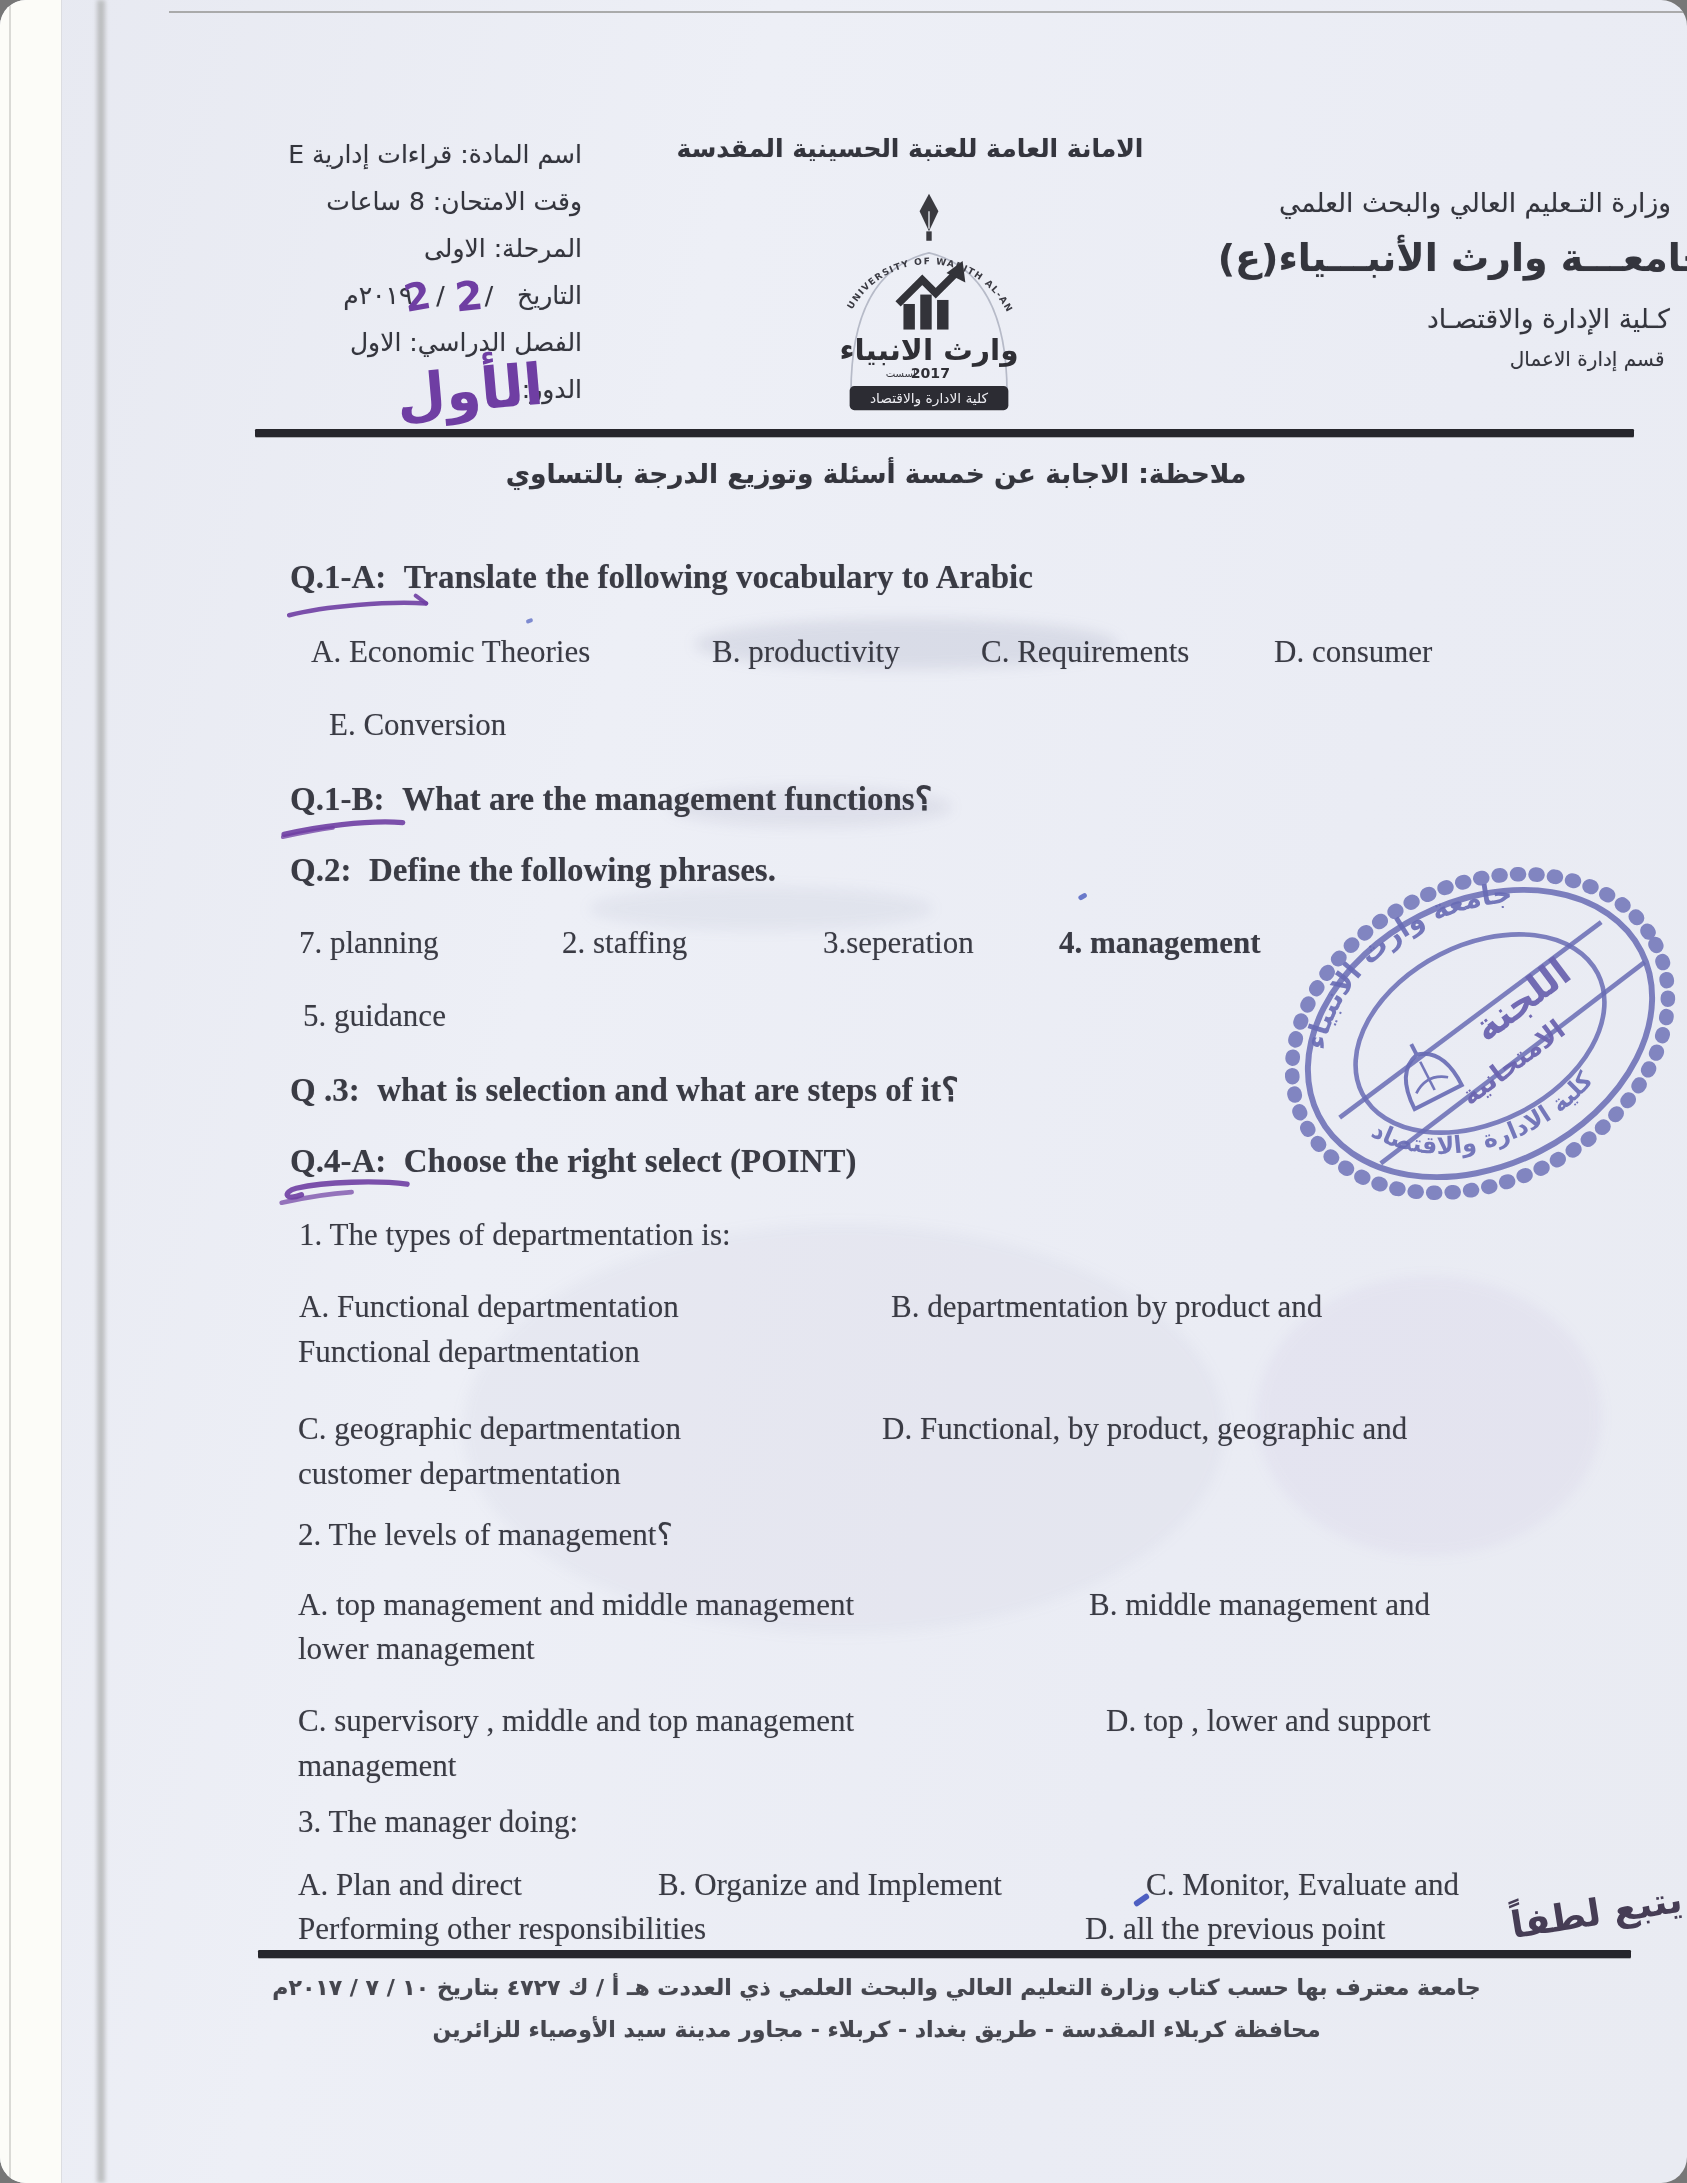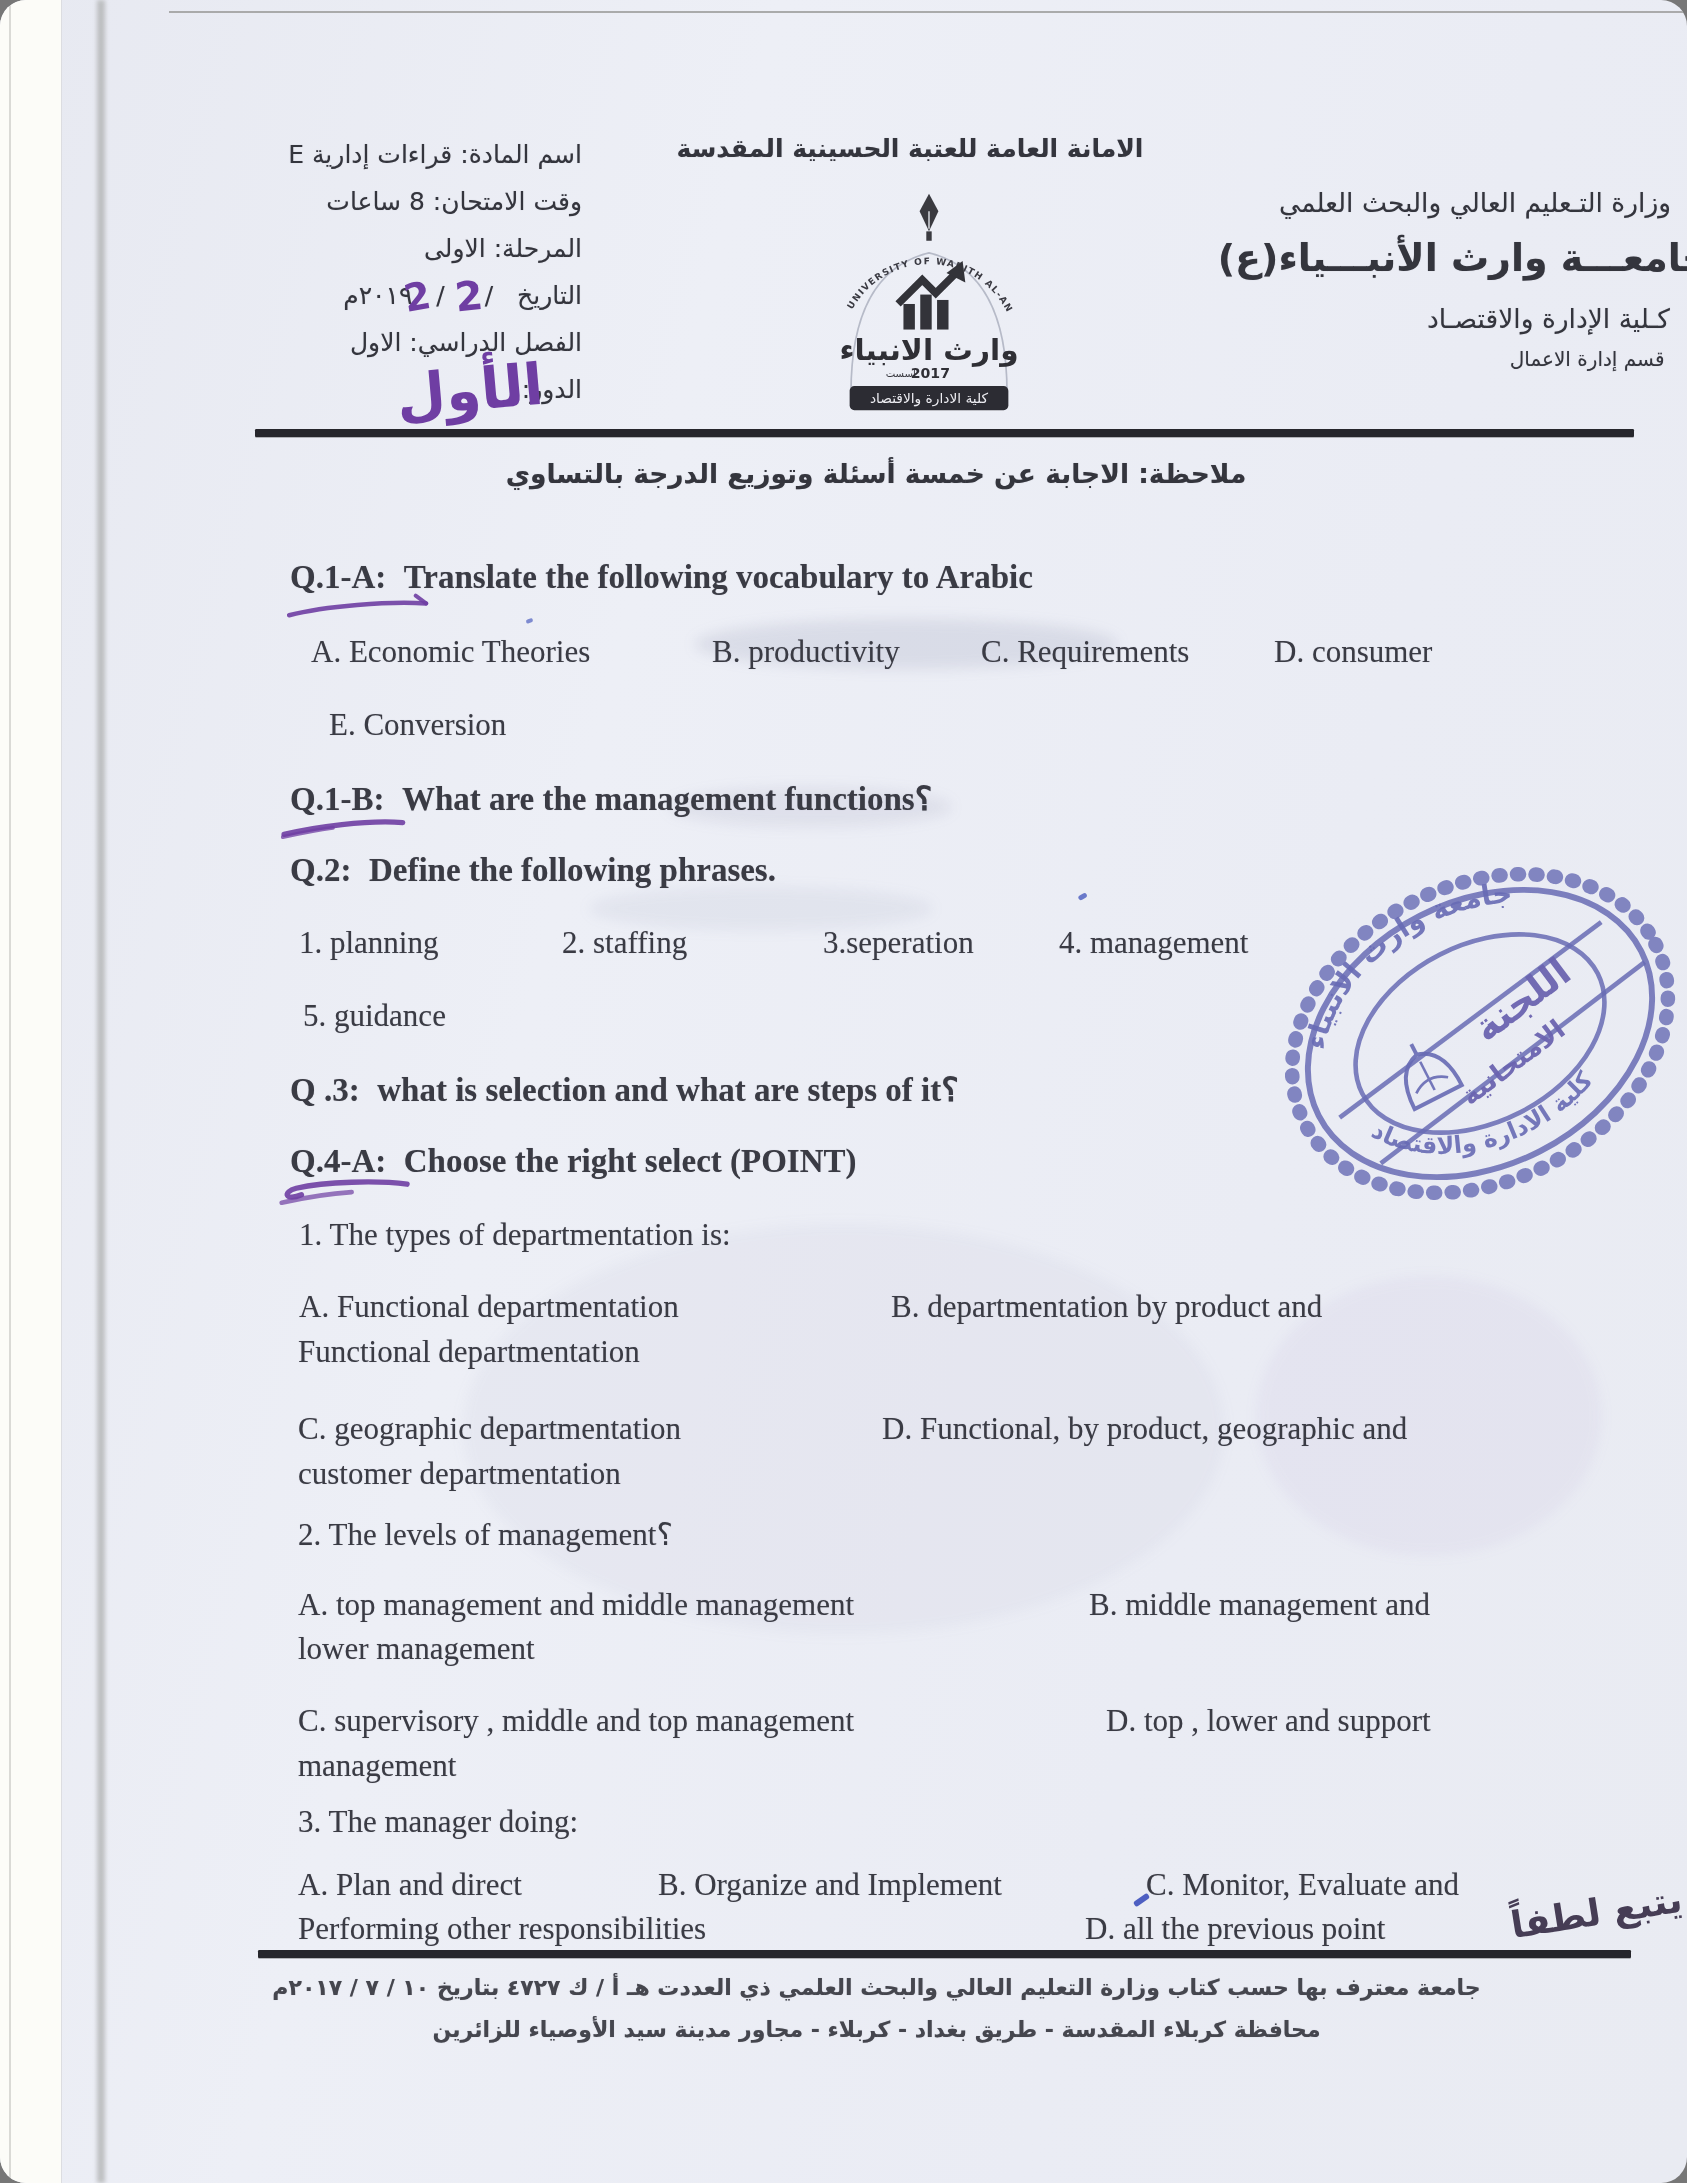--- a/index.html
+++ b/index.html
@@ -111,24 +111,24 @@
   </div>
   <svg class="abs" style="left:281px;top:812px;" width="136" height="29" viewBox="0 0 205 44">
     <path d="M4 34 C52 22 130 12 184 16" fill="none" stroke="#6f3ea3" stroke-width="8" stroke-linecap="round" opacity=".9"></path>
     <path d="M2 38 C30 32 56 27 78 24" fill="none" stroke="#6f3ea3" stroke-width="6" stroke-linecap="round" opacity=".75"></path>
   </svg>
 
   <div class="abs en enh soft" style="left:290px;top:852px;">
     <span>Q.2:</span>
     <span style="margin-left:9.3px;">Define the following phrases.</span>
   </div>
-  <div class="abs en enb soft" style="left:299px;top:925px;">1. planning</div>
+  <div class="abs en enb soft" style="left:299px;top:925px;">7. planning</div>
   <div class="abs en enb soft" style="left:562px;top:925px;">2. staffing</div>
   <div class="abs en enb soft" style="left:823px;top:925px;">3.seperation</div>
-  <div class="abs en enb soft" style="left:1059px;top:925px;">4. management</div>
+  <div class="abs en enb soft" style="left:1059px;top:925px;font-weight:bold;">4. management</div>
   <div class="abs en enb soft" style="left:303px;top:998px;">5. guidance</div>
 
   <div class="abs en enh soft" style="left:290px;top:1070px;">
     <span>Q .3:</span>
     <span style="margin-left:9.3px;">what is selection and what are steps of it؟</span>
   </div>
 
   <div class="abs en enh soft" style="left:290px;top:1143px;">
     <span>Q.4-A:</span>
     <span style="margin-left:9.3px;">Choose the right select (POINT)</span>

